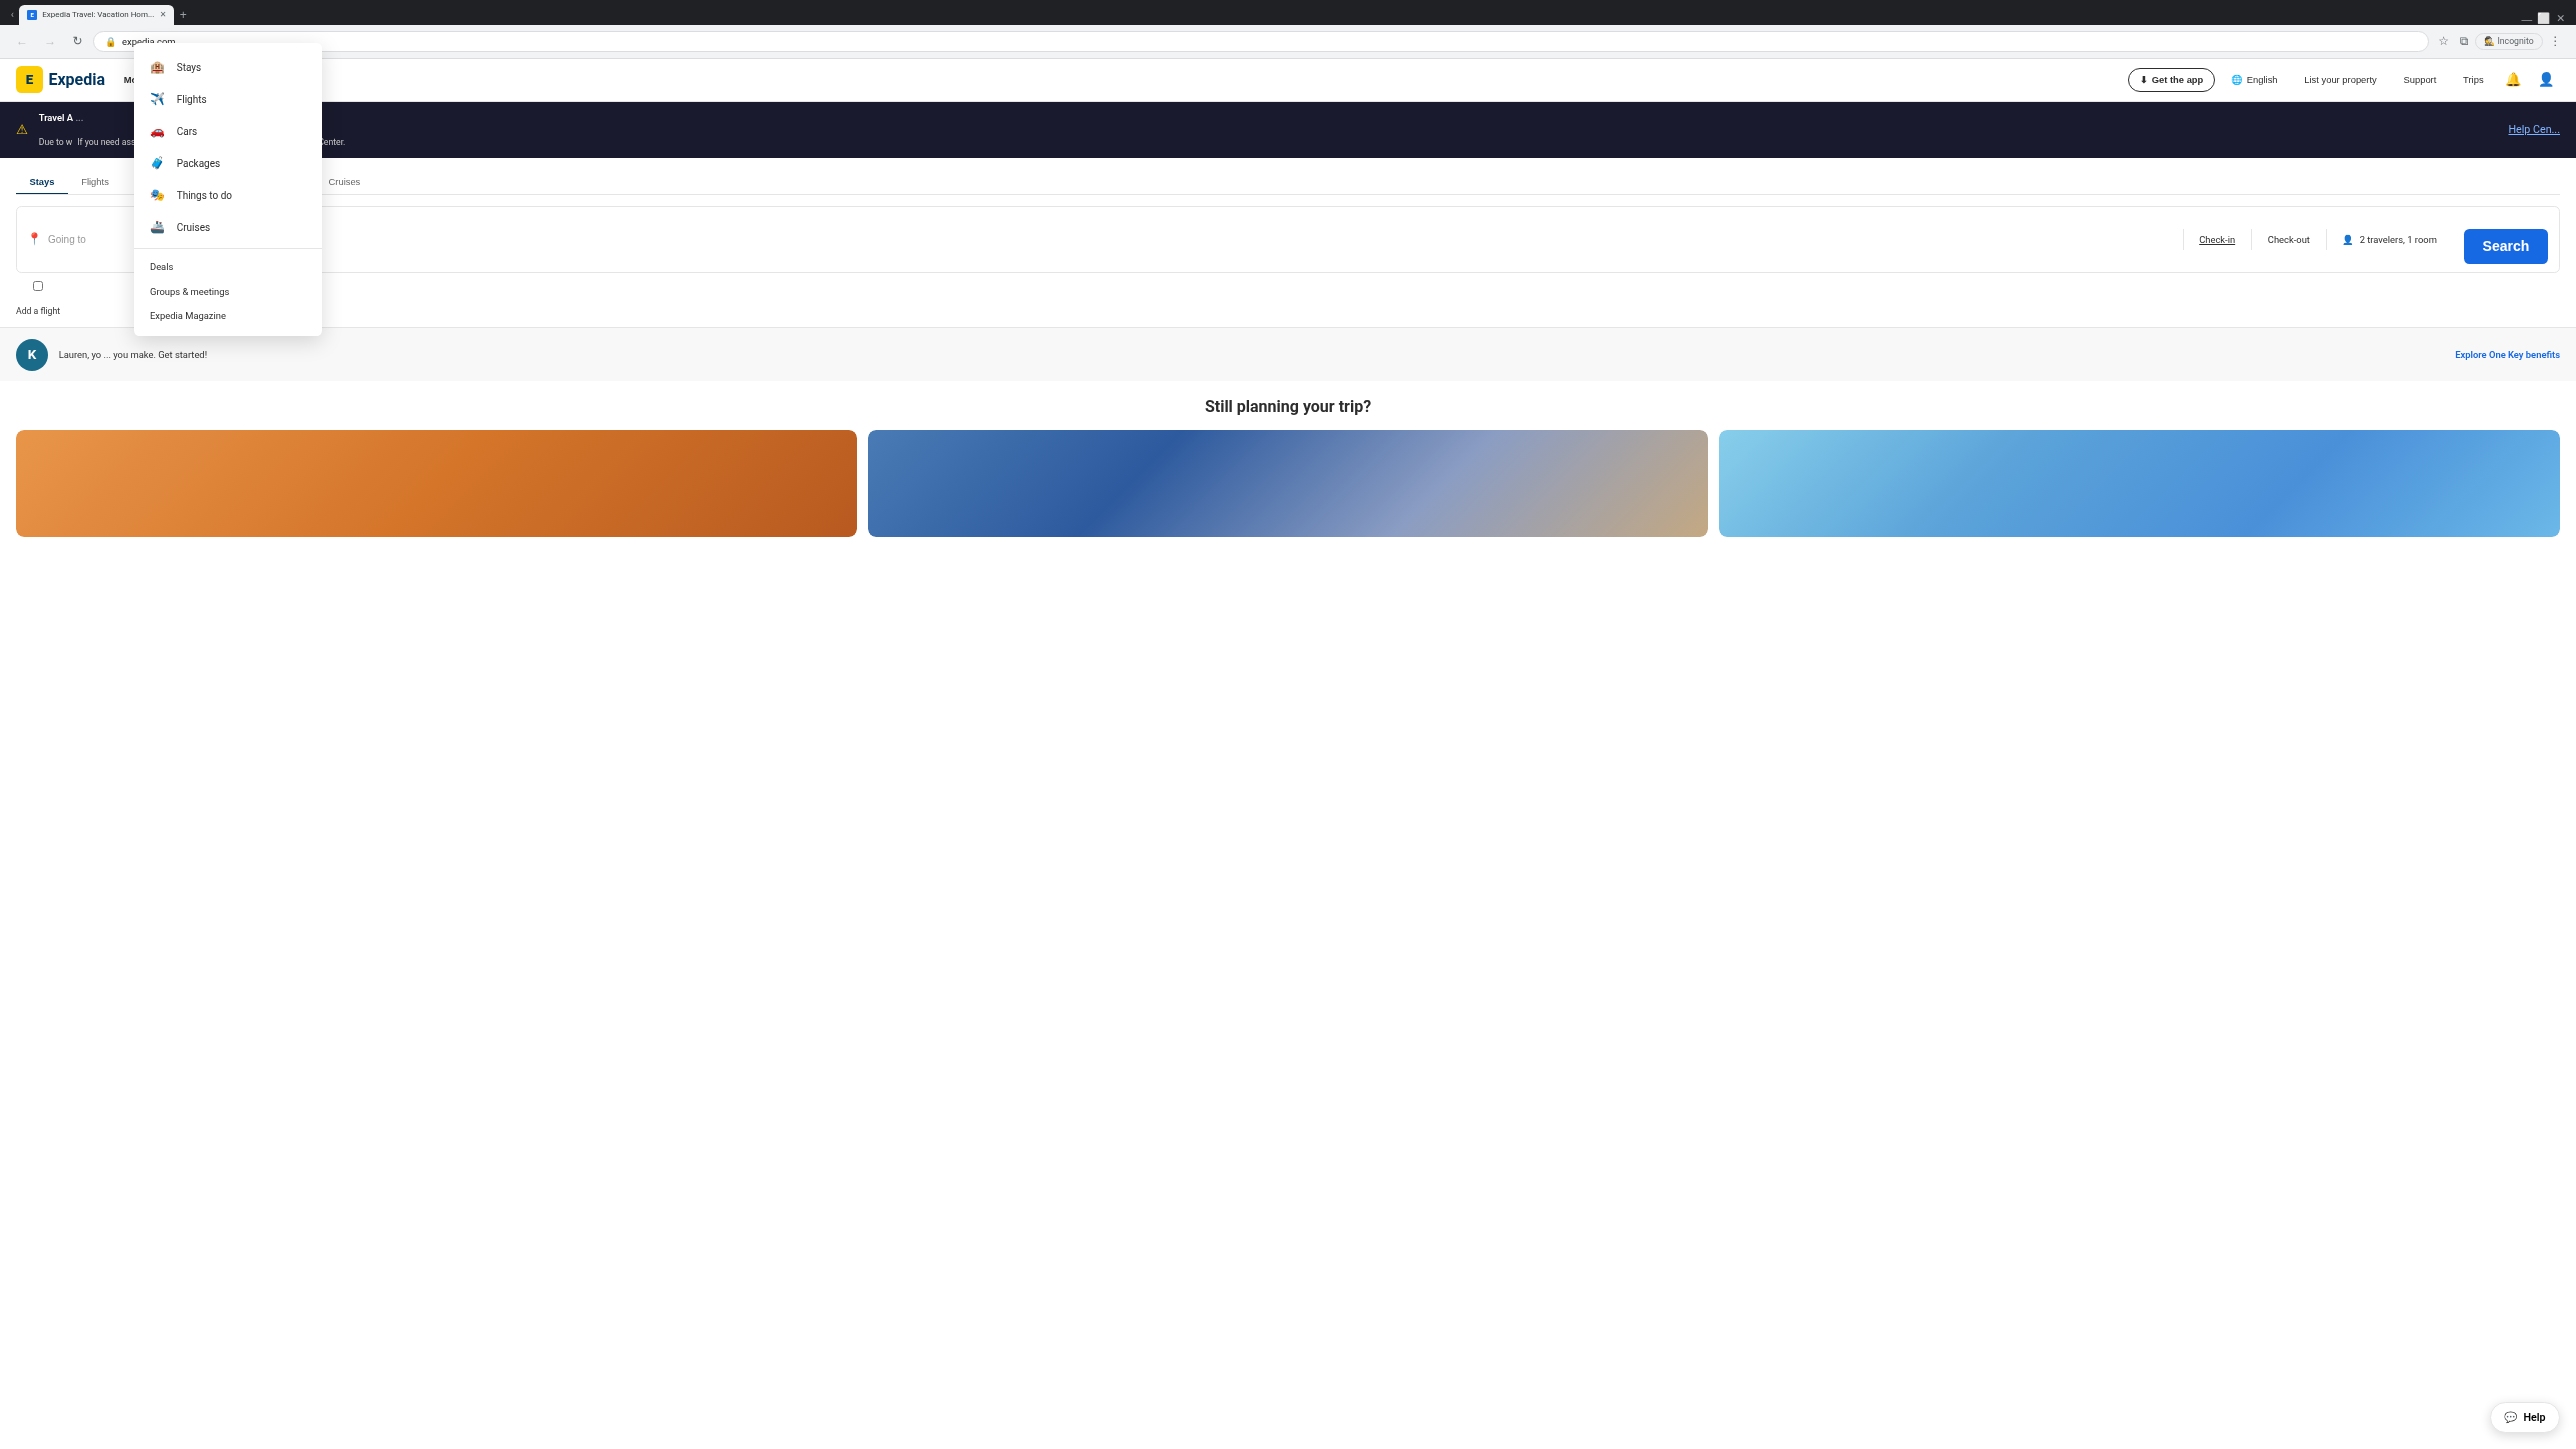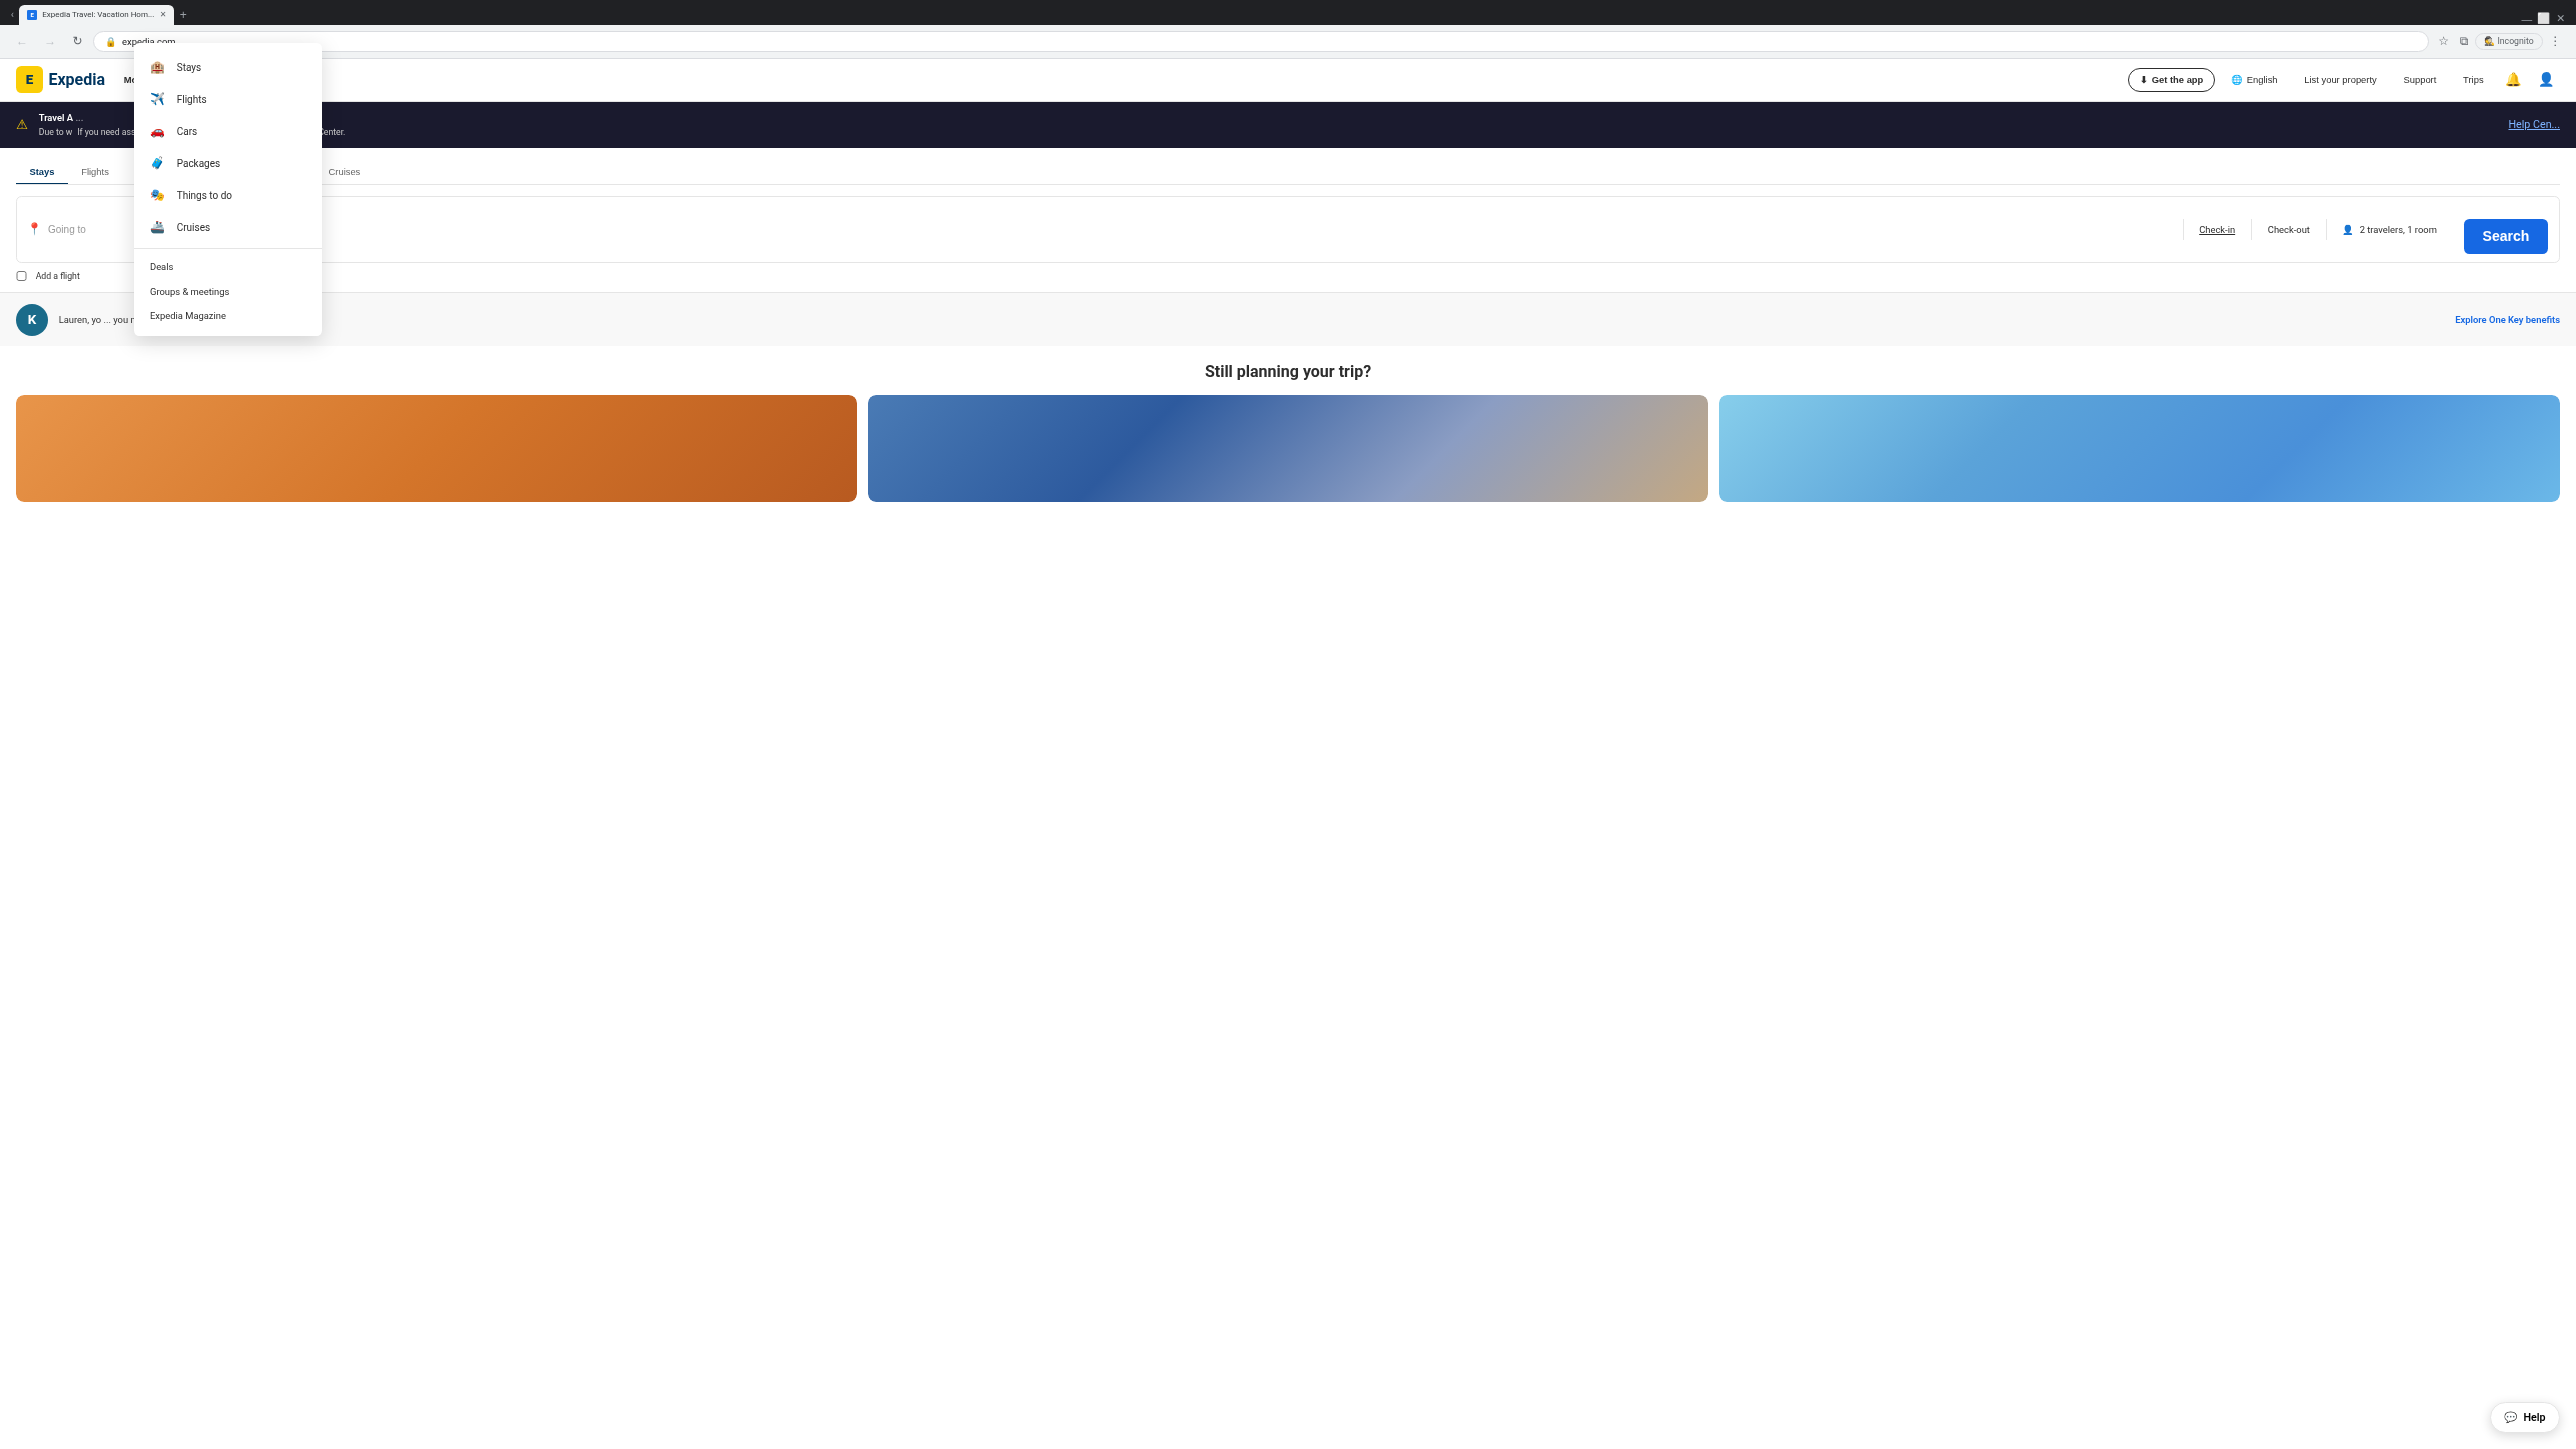--- a/index.html
+++ b/index.html
@@ -33,21 +33,21 @@
     .header-btn.lang-btn { background: none; border: none; color: #2d2d2d; }
     .header-btn.list-btn { background: none; border: none; color: #2d2d2d; font-weight: 500; }
     .header-btn.support-btn { background: none; border: none; color: #2d2d2d; }
     .header-btn.trips-btn { background: none; border: none; color: #2d2d2d; font-weight: 500; }
     .header-icon-btn { background: none; border: none; cursor: pointer; font-size: 13.4px; color: #2d2d2d; padding: 5.4px; border-radius: 50%; }
 
     
     .alert-banner { background: #1a1a2e; color: white; padding: 10.7px 16px; display: flex; align-items: center; gap: 10.7px; }
     .alert-icon { font-size: 13.4px; color: #fbce07; }
     .alert-content { flex: 1; }
-    .alert-title { font-size: 9.4px; font-weight: 600; margin-bottom: 4px; }
+    .alert-title { font-size: 9.4px; font-weight: 600; margin-bottom: 14px; }
     .alert-desc { font-size: 8.7px; color: #ccc; }
     .alert-link { color: #7eb3ff; text-decoration: underline; cursor: pointer; }
 
     
     .search-section { padding: 10.7px 16px; }
     .search-tabs { display: flex; gap: 0; border-bottom: 0.7px solid #e5e5e5; margin-bottom: 10.7px; }
     .search-tab { padding: 6.7px 13.4px; font-size: 9.4px; color: #666; cursor: pointer; border-bottom: 1.3px solid transparent; background: none; border-top: none; border-left: none; border-right: none; }
     .search-tab.active { color: #00355f; border-bottom: 1.3px solid #00355f; font-weight: 600; }
     .search-bar { display: flex; align-items: center; gap: 8px; background: white; border: 1.3px solid #e5e5e5; border-radius: 5.4px; padding: 8px 10.7px; }
     .search-field { display: flex; align-items: center; gap: 5.4px; flex: 1; }
@@ -57,21 +57,21 @@
     .search-divider { width: 0.7px; height: 21.5px; background: #e5e5e5; }
     .date-field { display: flex; align-items: center; gap: 5.4px; padding: 0 8px; }
     .date-field span { font-size: 9.4px; color: #2d2d2d; }
     .travelers-field { display: flex; align-items: center; gap: 5.4px; padding: 0 8px; min-width: 121px; }
     .travelers-field .field-icon { color: #666; }
     .travelers-field span { font-size: 9.4px; color: #2d2d2d; }
     .search-btn { background: #1668e3; color: white; border: none; border-radius: 5.4px; padding: 9.4px 19px; font-size: 14px; font-weight: 600; cursor: pointer; white-space: nowrap; margin-top: 14px; }
 
     
     .add-options { display: flex; gap: 10.7px; margin-top: 8px; align-items: center; }
-    .checkbox-option { display: flex; align-items: center; gap: 9px; font-size: 8.7px; color: #333; cursor: pointer; }
+    .checkbox-option { display: flex; align-items: center; gap: 15px; font-size: 8.7px; color: #333; cursor: pointer; flex-direction: column; }
     .checkbox-option input { width: 10.7px; height: 10.7px; }
     .dropdown-menu { position: fixed; top: 43px; left: 134px; background: white; border-radius: 5.4px; box-shadow: 0 5.4px 21.5px rgba(0,0,0,0.15); padding: 8px 0; min-width: 188px; z-index: 300; }
     .dropdown-item { display: flex; align-items: center; gap: 10.7px; padding: 8px 16px; cursor: pointer; font-size: 10px; color: #2d2d2d; }
     .dropdown-item .item-icon { width: 16px; height: 16px; display: flex; align-items: center; justify-content: center; font-size: 12px; color: #2d2d2d; }
     .dropdown-divider { height: 0.7px; background: #e5e5e5; margin: 5.4px 0; }
     .dropdown-plain-item { padding: 6.7px 16px; cursor: pointer; font-size: 9.4px; color: #2d2d2d; }
 
     
     .loyalty-section { display: flex; align-items: center; gap: 10.7px; padding: 10.7px 16px; background: #f8f8f8; border-top: 0.7px solid #e5e5e5; }
     .loyalty-avatar { width: 32px; height: 32px; border-radius: 50%; background: #1a6b8a; display: flex; align-items: center; justify-content: center; font-size: 13.4px; font-weight: bold; color: white; }

